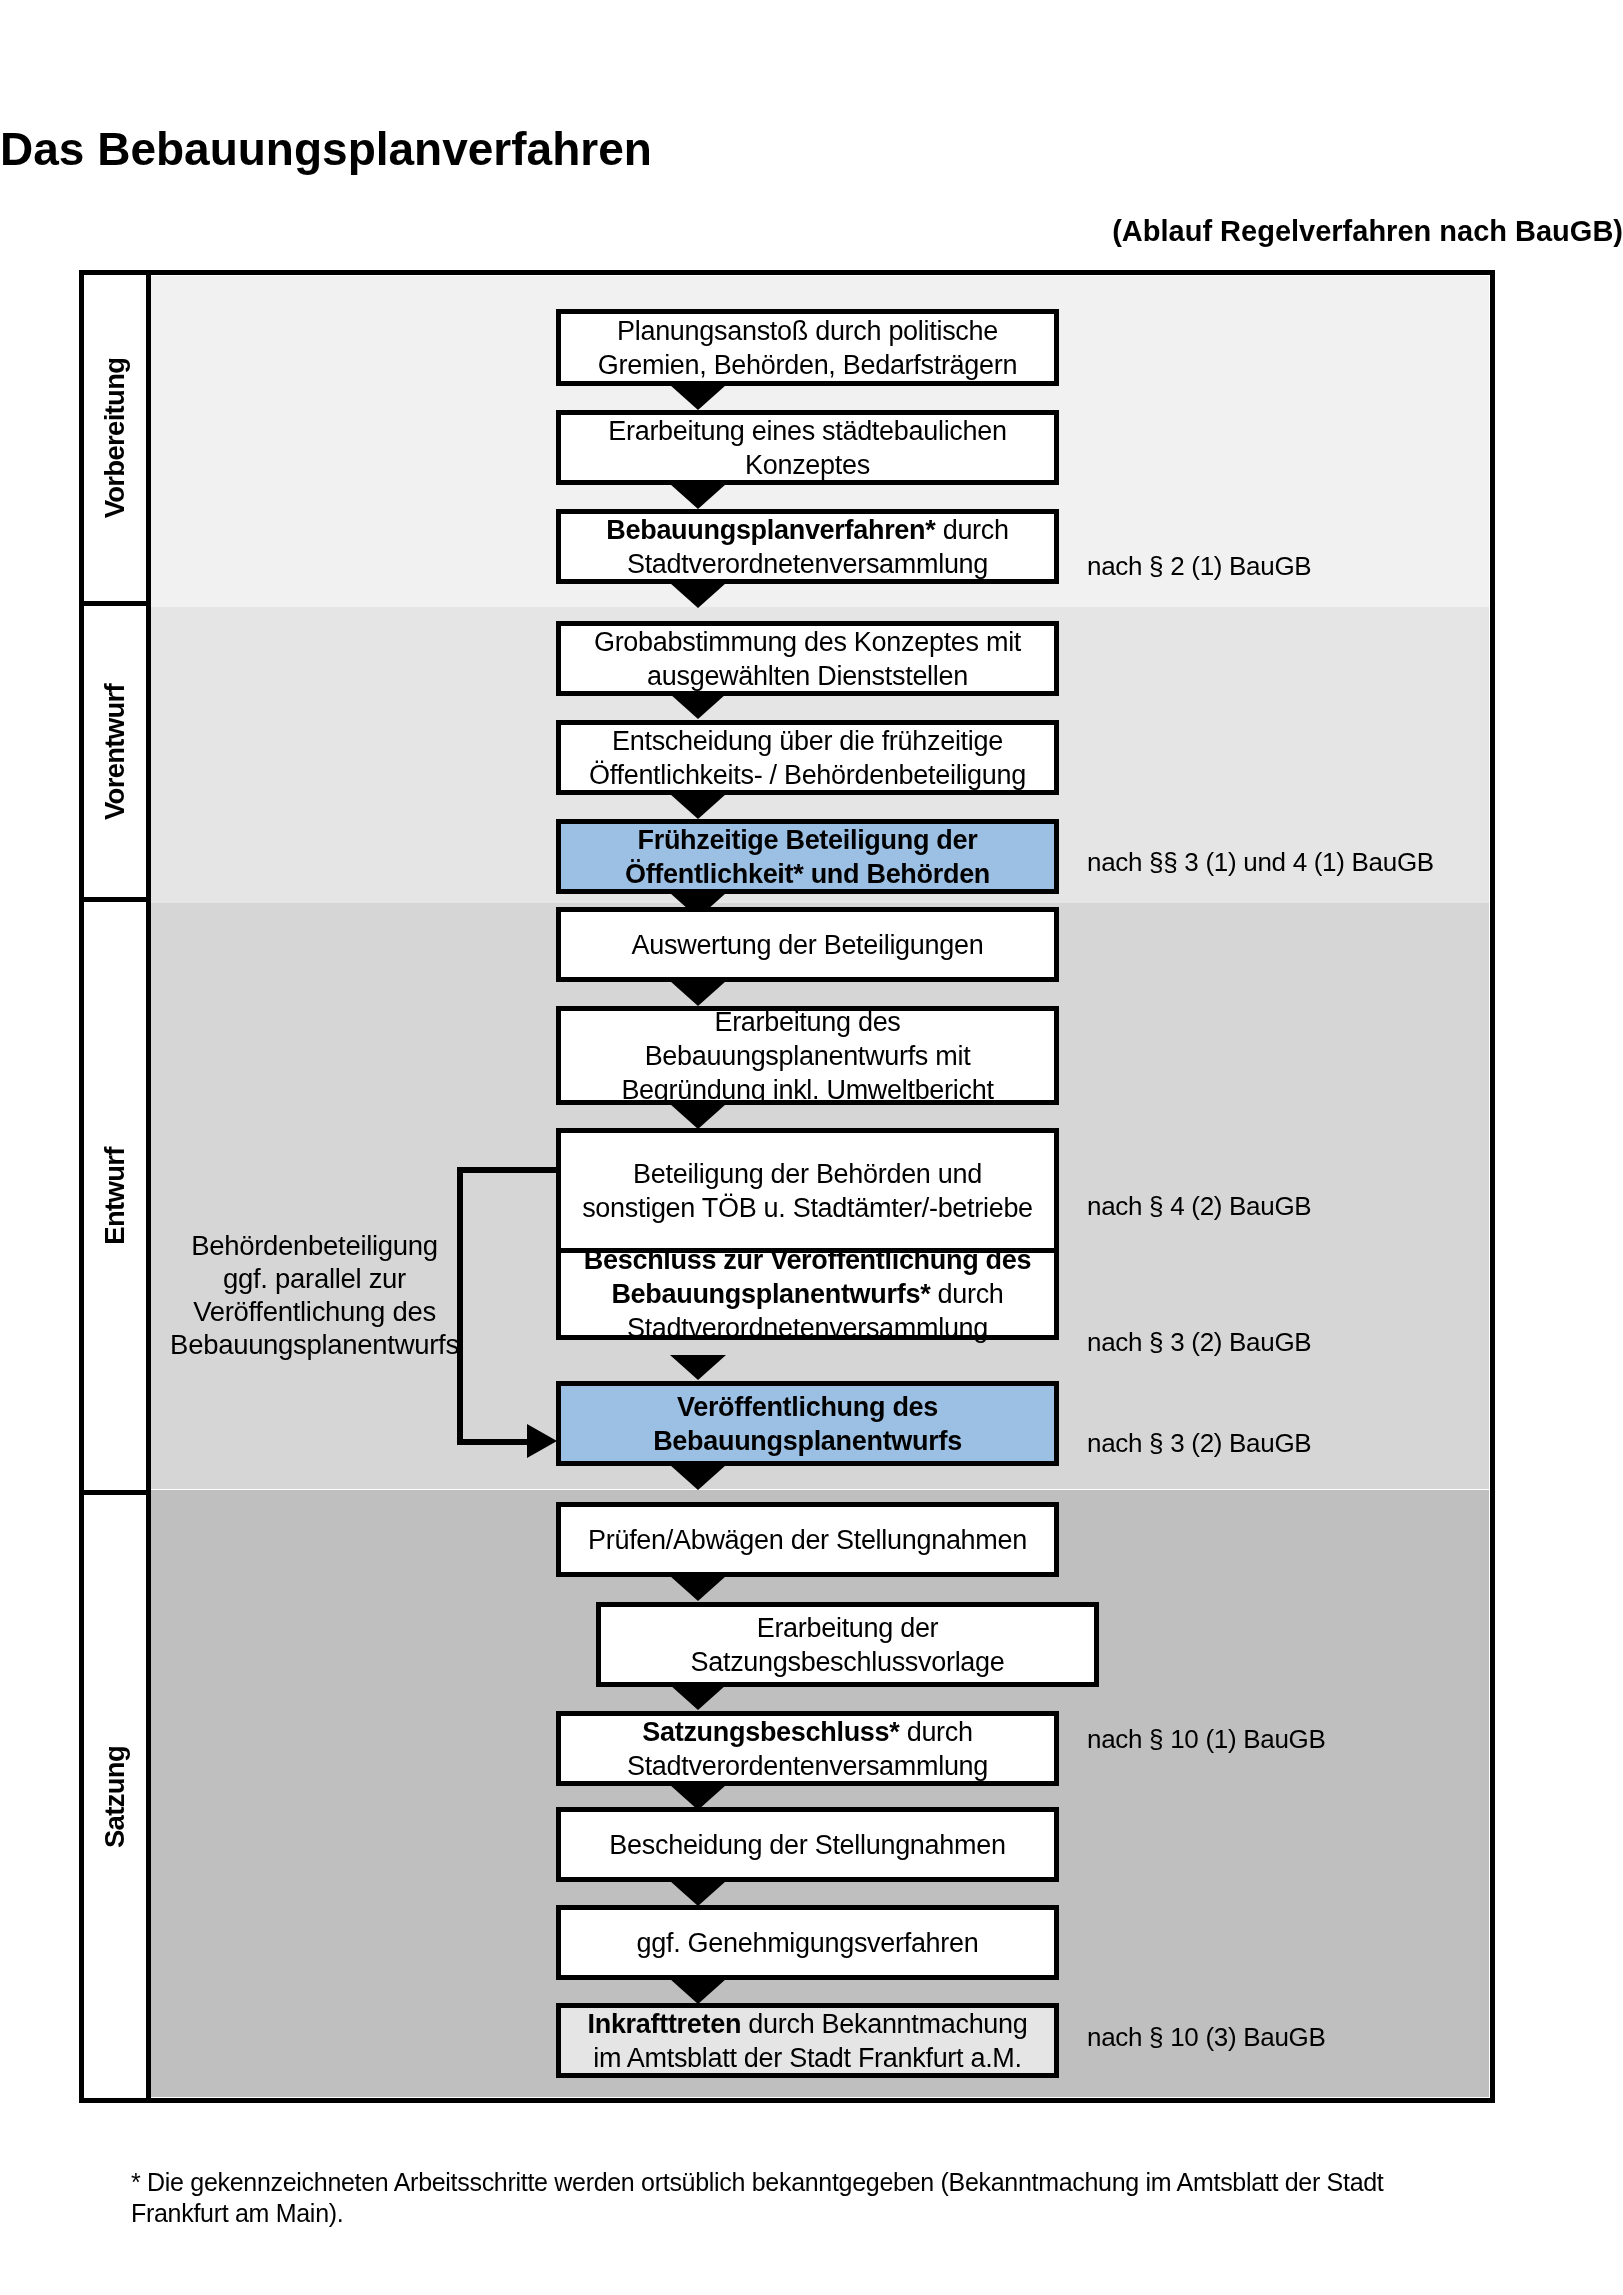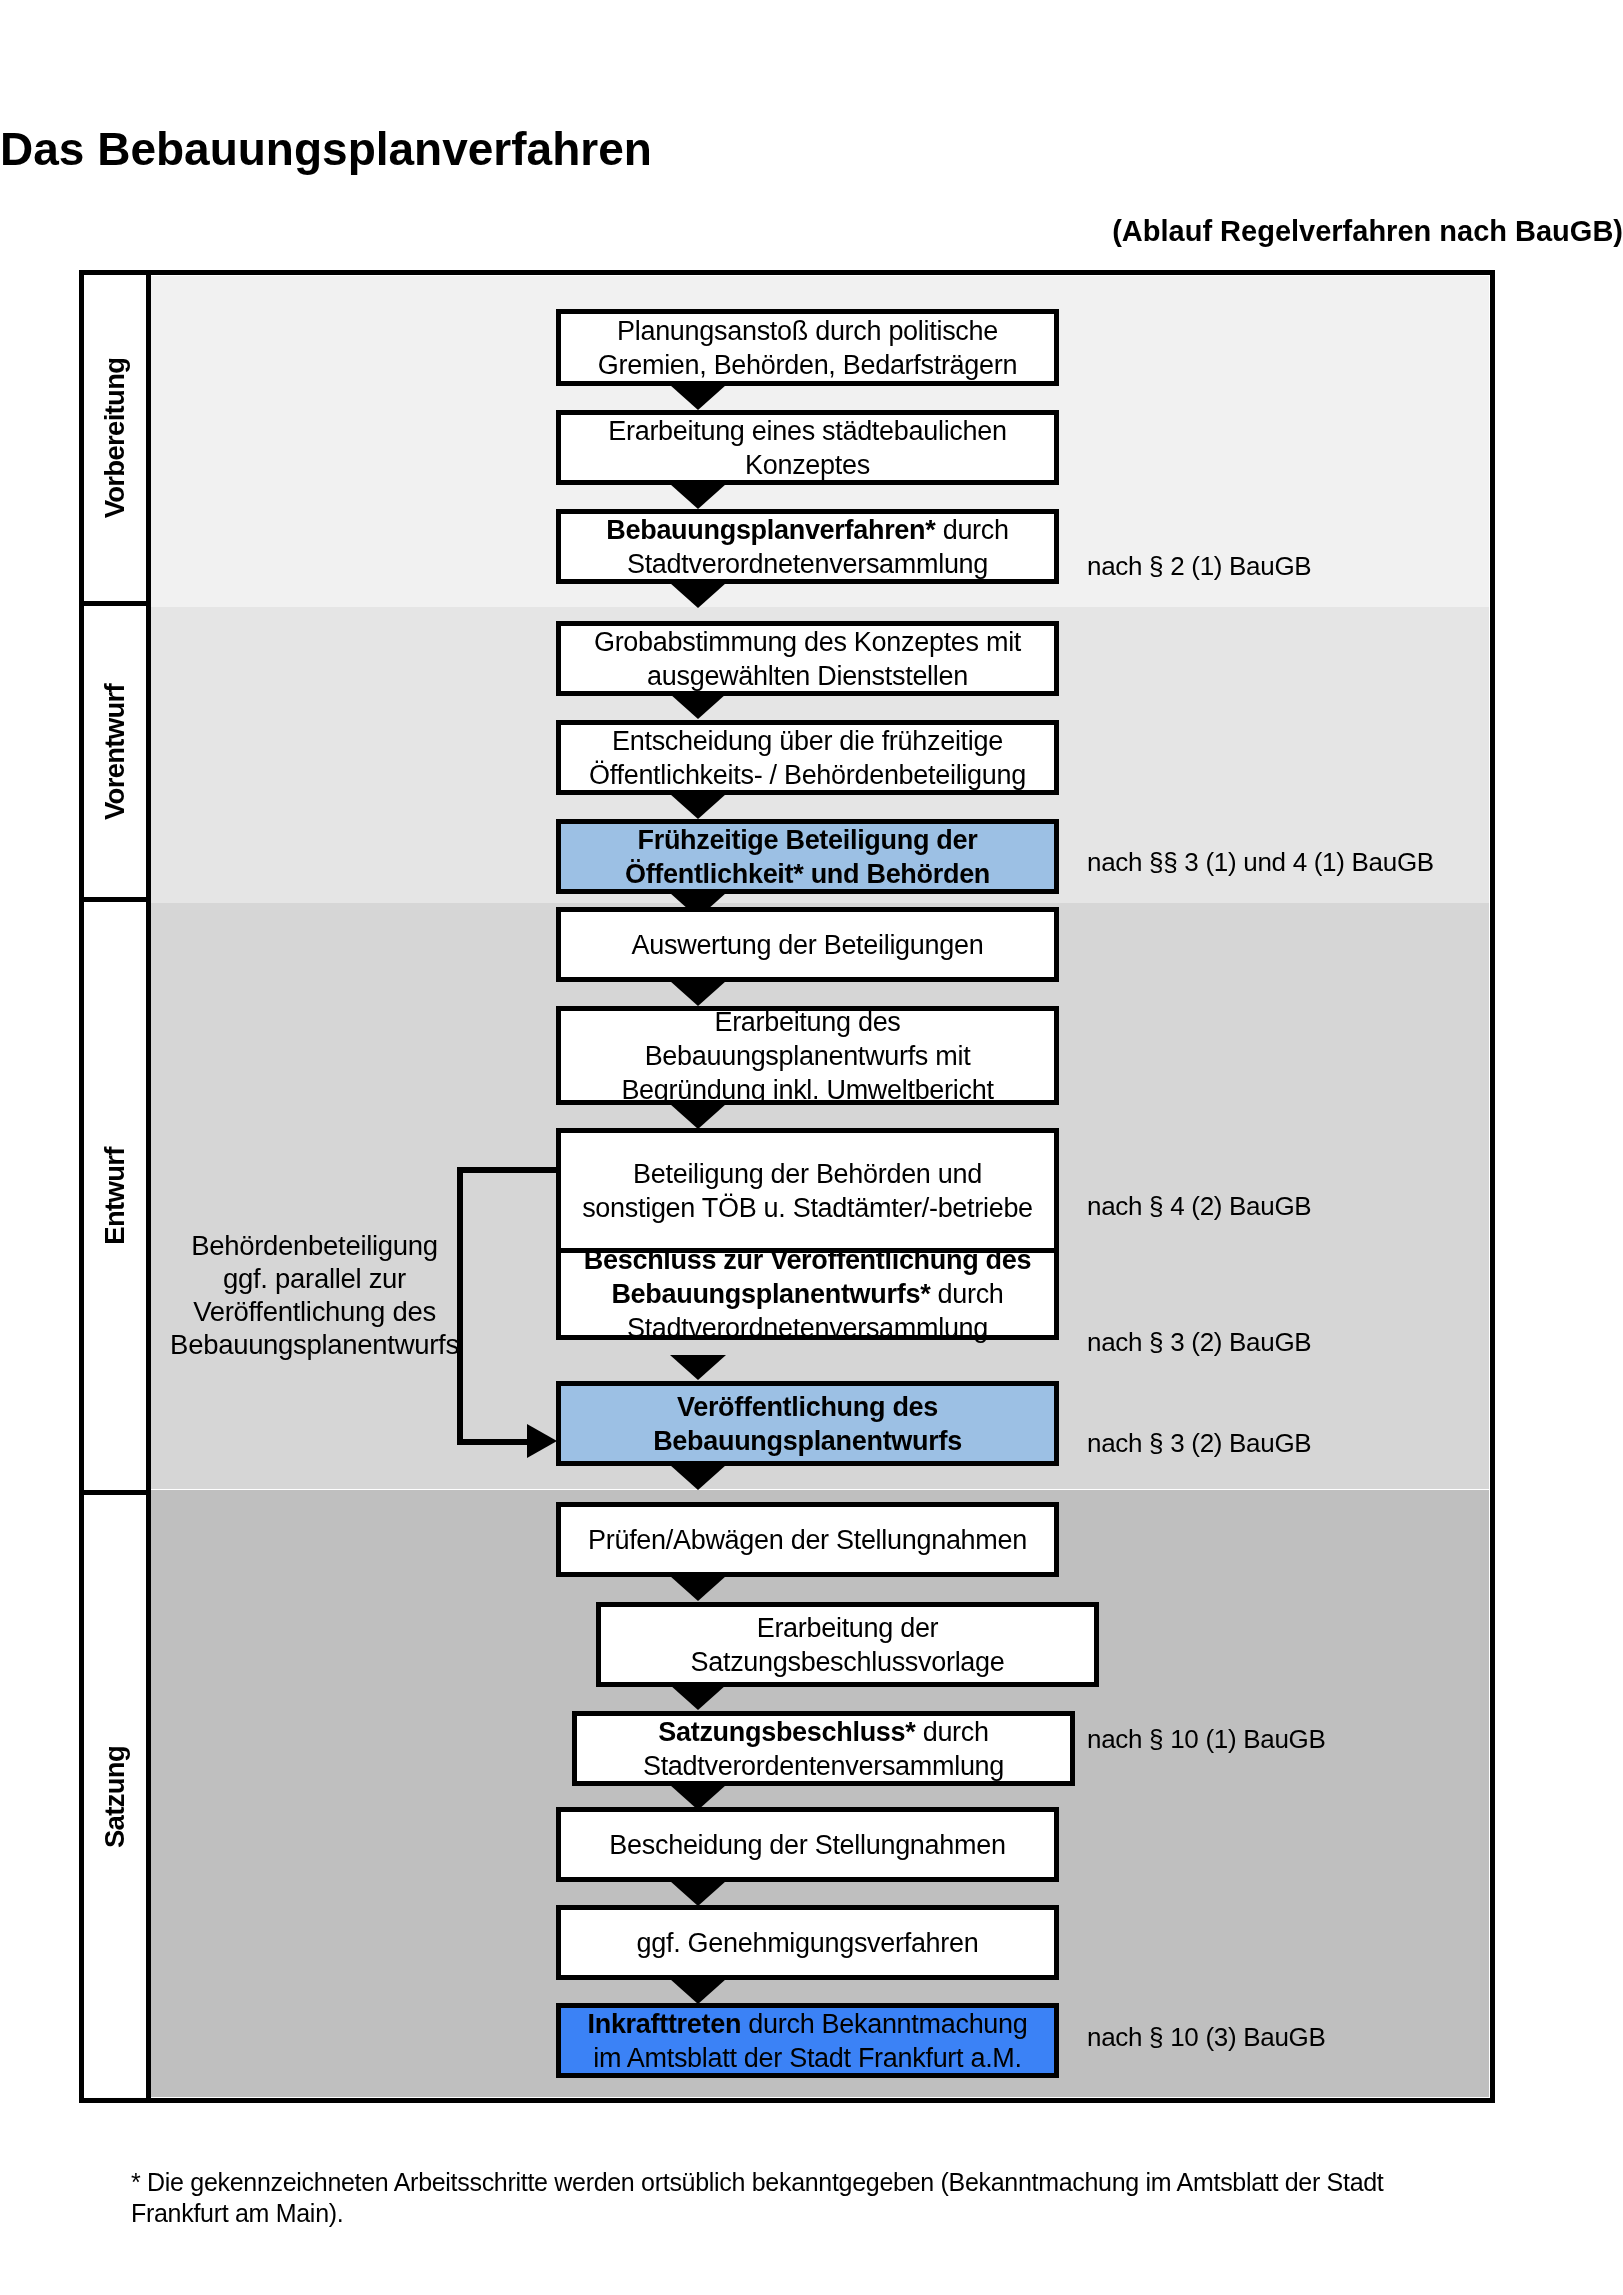--- a/index.html
+++ b/index.html
@@ -29,21 +29,21 @@
   
   .fbox{
     left:556px;width:503px;background:#fff;border:5.9px solid #000;box-sizing:border-box;
     display:flex;align-items:center;justify-content:center;text-align:center;
     font-size:27px;line-height:34px;letter-spacing:-0.3px;white-space:pre;z-index:2;
   }
   .b1{top:309px;height:77px;}  .b2{top:410px;height:75px;}  .b3{top:509px;height:75px;}
   .b4{top:621px;height:75px;}  .b5{top:720px;height:75px;} .b6{top:819px;height:75px;}
   .b7{top:907px;height:75px;} .b8{top:1006px;height:99px;} .b9{top:1128px;height:126px;}
   .b10{top:1248px;height:92px;}.b11{top:1381px;height:85px;}.b12{top:1502px;height:75px;}
-  .b13{top:1602px;height:85px;margin-left:40px;}.b14{top:1711px;height:75px;margin-left:16px;}.b15{top:1807px;height:75px;}
+  .b13{top:1602px;height:85px;margin-left:40px;}.b14{top:1711px;height:75px;}.b15{top:1807px;height:75px;}
   .b16{top:1905px;height:75px;}.b17{top:2003px;height:75px;}
   
   .arrow{width:0;height:0;border-left:28px solid transparent;border-right:28px solid transparent;
          border-top:25px solid #000;left:670px;z-index:1;}
   .a1{top:385px;}  .a2{top:484px;}  .a3{top:583px;}  .a4{top:694px;} .a5{top:794px;}
   .a6{top:893px;} .a7{top:981px;} .a8{top:1104px;} .a9{top:1224px;} .a10{top:1355px;}
   .a11{top:1465px;}.a12{top:1576px;}.a13{top:1685px;}.a14{top:1785px;}.a15{top:1881px;}
   .a16{top:1979px;}
   
   .note{left:1087px;font-size:26px;letter-spacing:-0.3px;white-space:nowrap;z-index:2;}
@@ -128,21 +128,21 @@
 Stadtverordnetenversammlung</span></span></div>
   <div class="abs fbox b11 blue" style="background: rgb(156, 192, 228);"><span class="txt"><b>Veröffentlichung des
 Bebauungsplanentwurfs</b></span></div>
   <div class="abs fbox b12"><span class="txt"><span>Prüfen/Abwägen der Stellungnahmen</span></span></div>
   <div class="abs fbox b13"><span class="txt"><span>Erarbeitung der
 Satzungsbeschlussvorlage</span></span></div>
   <div class="abs fbox b14"><span class="txt"><b>Satzungsbeschluss*</b><span> durch
 Stadtverordentenversammlung</span></span></div>
   <div class="abs fbox b15"><span class="txt"><span>Bescheidung der Stellungnahmen</span></span></div>
   <div class="abs fbox b16"><span class="txt"><span>ggf. Genehmigungsverfahren</span></span></div>
-  <div class="abs fbox b17 blue" style="background: #3b82f6;"><span class="txt"><b>Inkrafttreten</b><span> durch Bekanntmachung
+  <div class="abs fbox b17 blue" style="background: #e5e5e5;"><span class="txt"><b>Inkrafttreten</b><span> durch Bekanntmachung
 im Amtsblatt der Stadt Frankfurt a.M.</span></span></div>
 
   <div class="abs note n0">nach § 2 (1) BauGB</div>
   <div class="abs note n1">nach §§ 3 (1) und 4 (1) BauGB</div>
   <div class="abs note n2">nach § 4 (2) BauGB</div>
   <div class="abs note n3">nach § 3 (2) BauGB</div>
   <div class="abs note n4">nach § 3 (2) BauGB</div>
   <div class="abs note n5">nach § 10 (1) BauGB</div>
   <div class="abs note n6">nach § 10 (3) BauGB</div>
 

